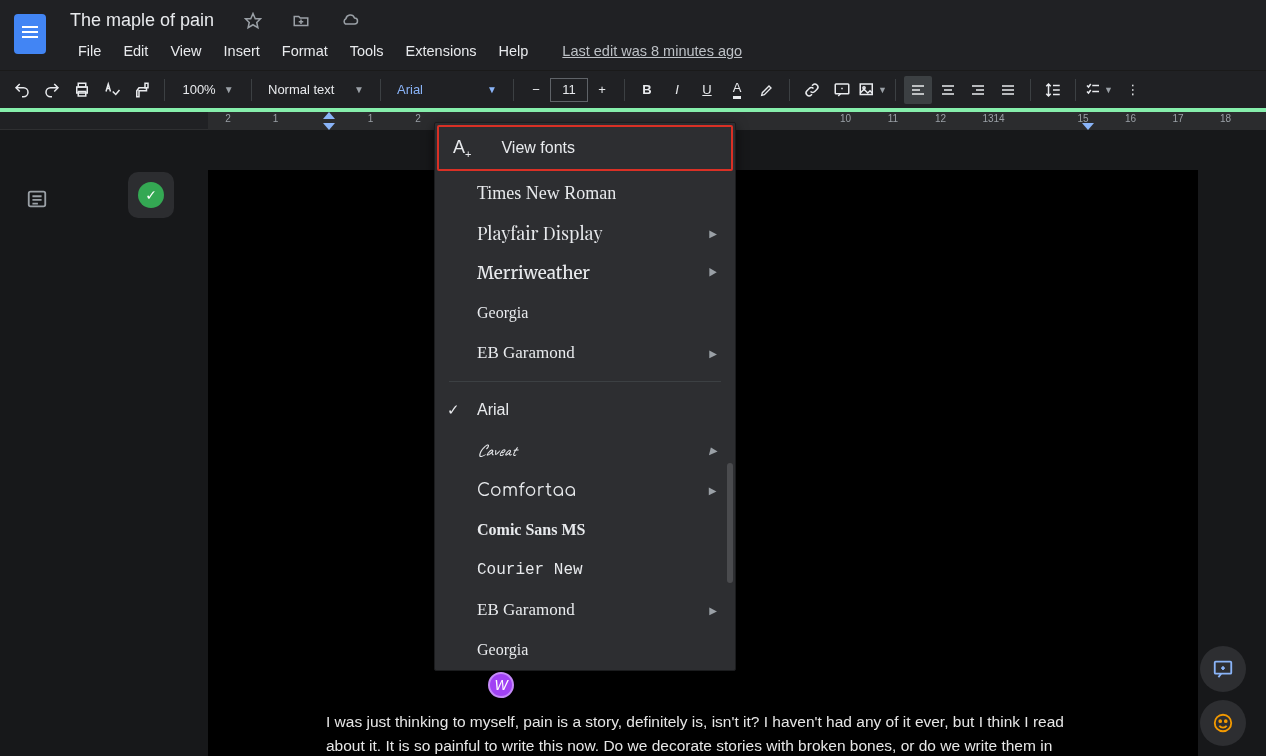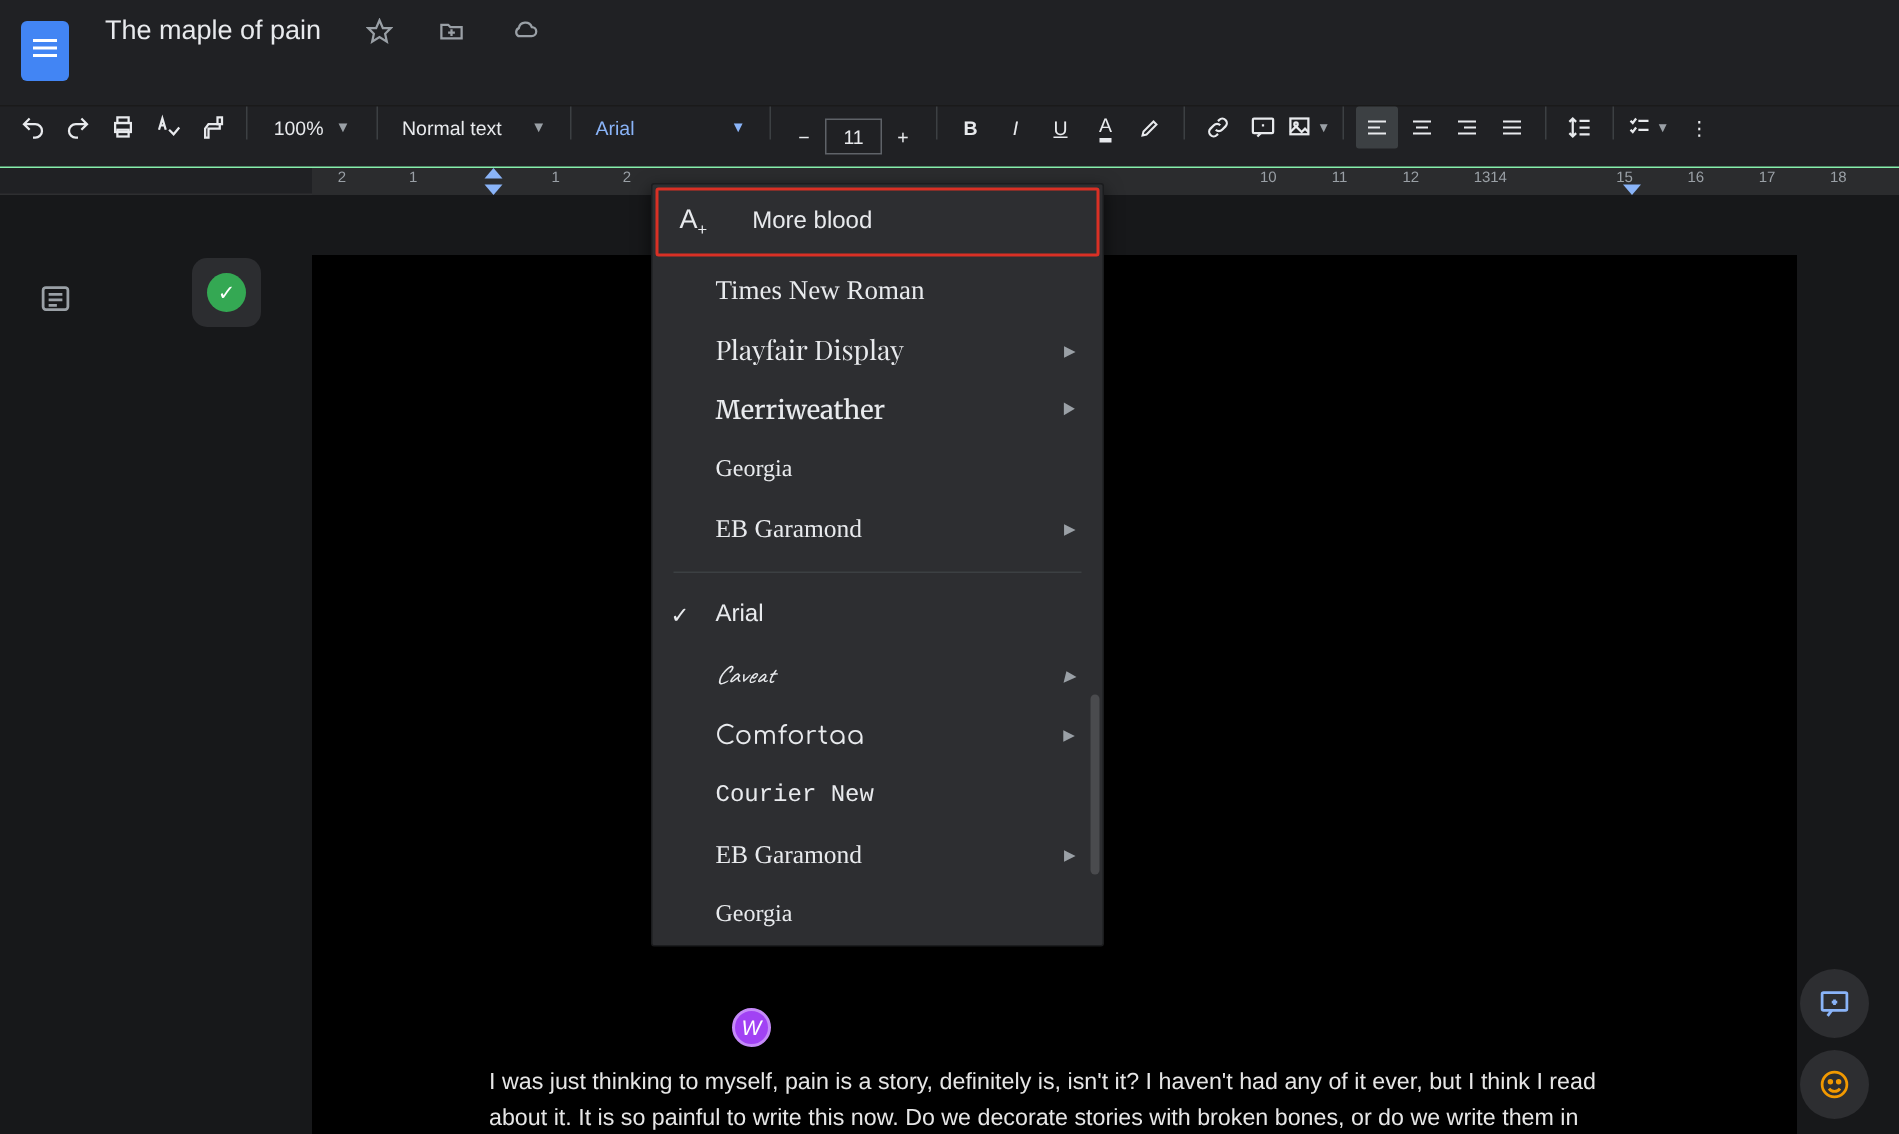--- a/index.html
+++ b/index.html
@@ -47,22 +47,23 @@
     margin-top: 10px;
     font-size: 14.5px;
     color: #e8eaed;
     align-items: center;
   }
   .menu-item { cursor: pointer; padding: 2px 8px; }
   .menu-item.last-edit { text-decoration: underline; color: #bdc1c6; margin-left: 12px; }
   .toolbar {
     height: 42px;
     border-top: 1px solid #1a1a1a;
-    border-bottom: 1px solid #86efac;
+    border-bottom: 4px solid #86efac;
     display: flex;
+    align-items: center;
     padding: 0 8px;
     gap: 2px;
     font-size: 13px;
     color: #e8eaed;
   }
   .sep { width:1px; height:22px; background:#3c4043; margin: 0 6px; }
   .tbtn {
     min-width: 28px; height: 28px;
     display: flex; align-items: center; justify-content: center;
     cursor: pointer; border-radius: 2px;
@@ -232,20 +233,31 @@
             <path d="M3 6h6l2 2h10v10H3z"></path>
             <path d="M12 10v6m-3-3h6"></path>
           </svg>
       </span>
       <span class="title-icon">
         <svg width="20" height="18" viewBox="0 0 24 24" fill="none" stroke="#9aa0a6" stroke-width="2">
             <path d="M18 16a4 4 0 0 0 0-8 6 6 0 0 0-11.5 1A4 4 0 0 0 6 16z"></path>
           </svg>
       </span>
     </div>
+    <div class="menu-row">
+      <span class="menu-item">File</span>
+      <span class="menu-item">Edit</span>
+      <span class="menu-item">View</span>
+      <span class="menu-item">Insert</span>
+      <span class="menu-item">Format</span>
+      <span class="menu-item">Tools</span>
+      <span class="menu-item">Extensions</span>
+      <span class="menu-item">Help</span>
+      <span class="menu-item last-edit">Last edit was 8 minutes ago</span>
+    </div>
   </div>
 </div>
 
 <div class="toolbar">
   <div class="tbtn">
       <svg width="18" height="18" viewBox="0 0 24 24" fill="none" stroke="#e8eaed" stroke-width="2">
         <path d="M9 14l-5-5 5-5"></path>
         <path d="M4 9h10a6 6 0 0 1 0 12h-2"></path>
       </svg>
     </div>
@@ -404,34 +416,35 @@
     <div class="check-circle">✓</div>
   </div>
   <div class="page">
     <div class="doc-text">I was just thinking to myself, pain is a story, definitely is, isn't it? I haven't had any of it ever, but I think I read about it. It is so painful to write this now. Do we decorate stories with broken bones, or do we write them in ribbons of blood?</div>
   </div>
 </div>
 
 <div class="font-menu">
   <div class="more-fonts">
     <span style="font-size:18px;font-weight:300">A<span style="font-size:11px;vertical-align:sub">+</span></span>
-    <span>More blood</span>
+    <span>View fonts</span>
   </div>
   <div id="recent-list">
       <div class="font-item f-times">Times New Roman</div>
       <div class="font-item f-playfair">Playfair Display<span class="sub-arrow">▶</span></div>
       <div class="font-item f-merri">Merriweather<span class="sub-arrow">▶</span></div>
       <div class="font-item f-georgia">Georgia</div>
       <div class="font-item f-ebg">EB Garamond<span class="sub-arrow">▶</span></div>
     </div>
   <div class="divider"></div>
   <div id="all-list">
       <div class="font-item f-arial">Arial<span class="check">✓</span></div>
       <div class="font-item f-caveat">Caveat<span class="sub-arrow">▶</span></div>
       <div class="font-item f-comfortaa">Comfortaa<span class="sub-arrow">▶</span></div>
+      <div class="font-item f-comic">Comic Sans MS</div>
       <div class="font-item f-courier">Courier New</div>
       <div class="font-item f-ebg">EB Garamond<span class="sub-arrow">▶</span></div>
       <div class="font-item f-georgia">Georgia</div>
     </div>
   <div class="menu-scroll"></div>
 </div>
 
 <div class="avatar">W</div>
 
 <div class="side-fab fab-comment">

